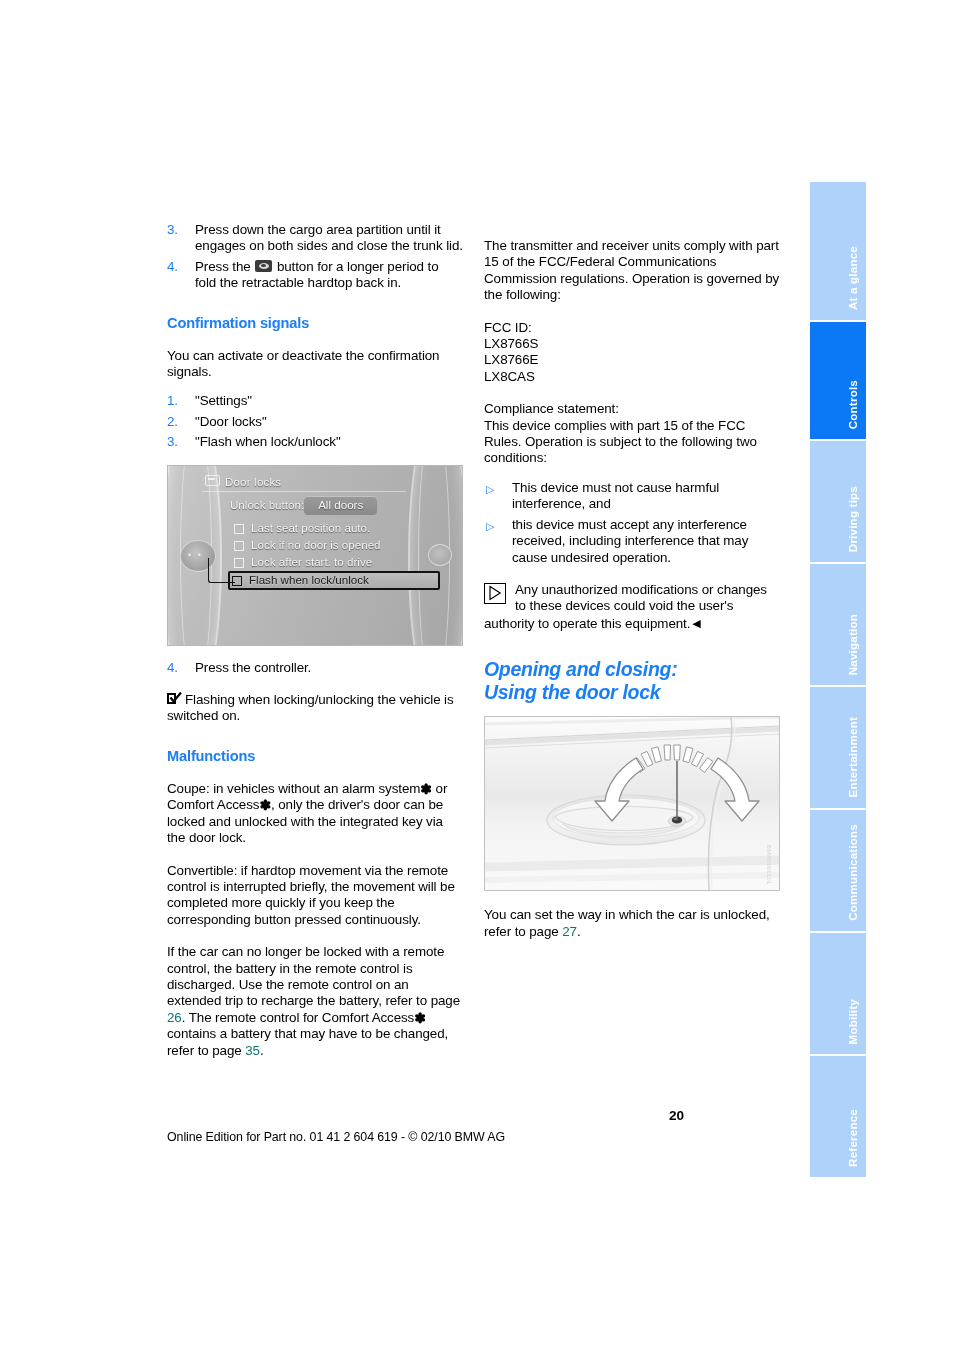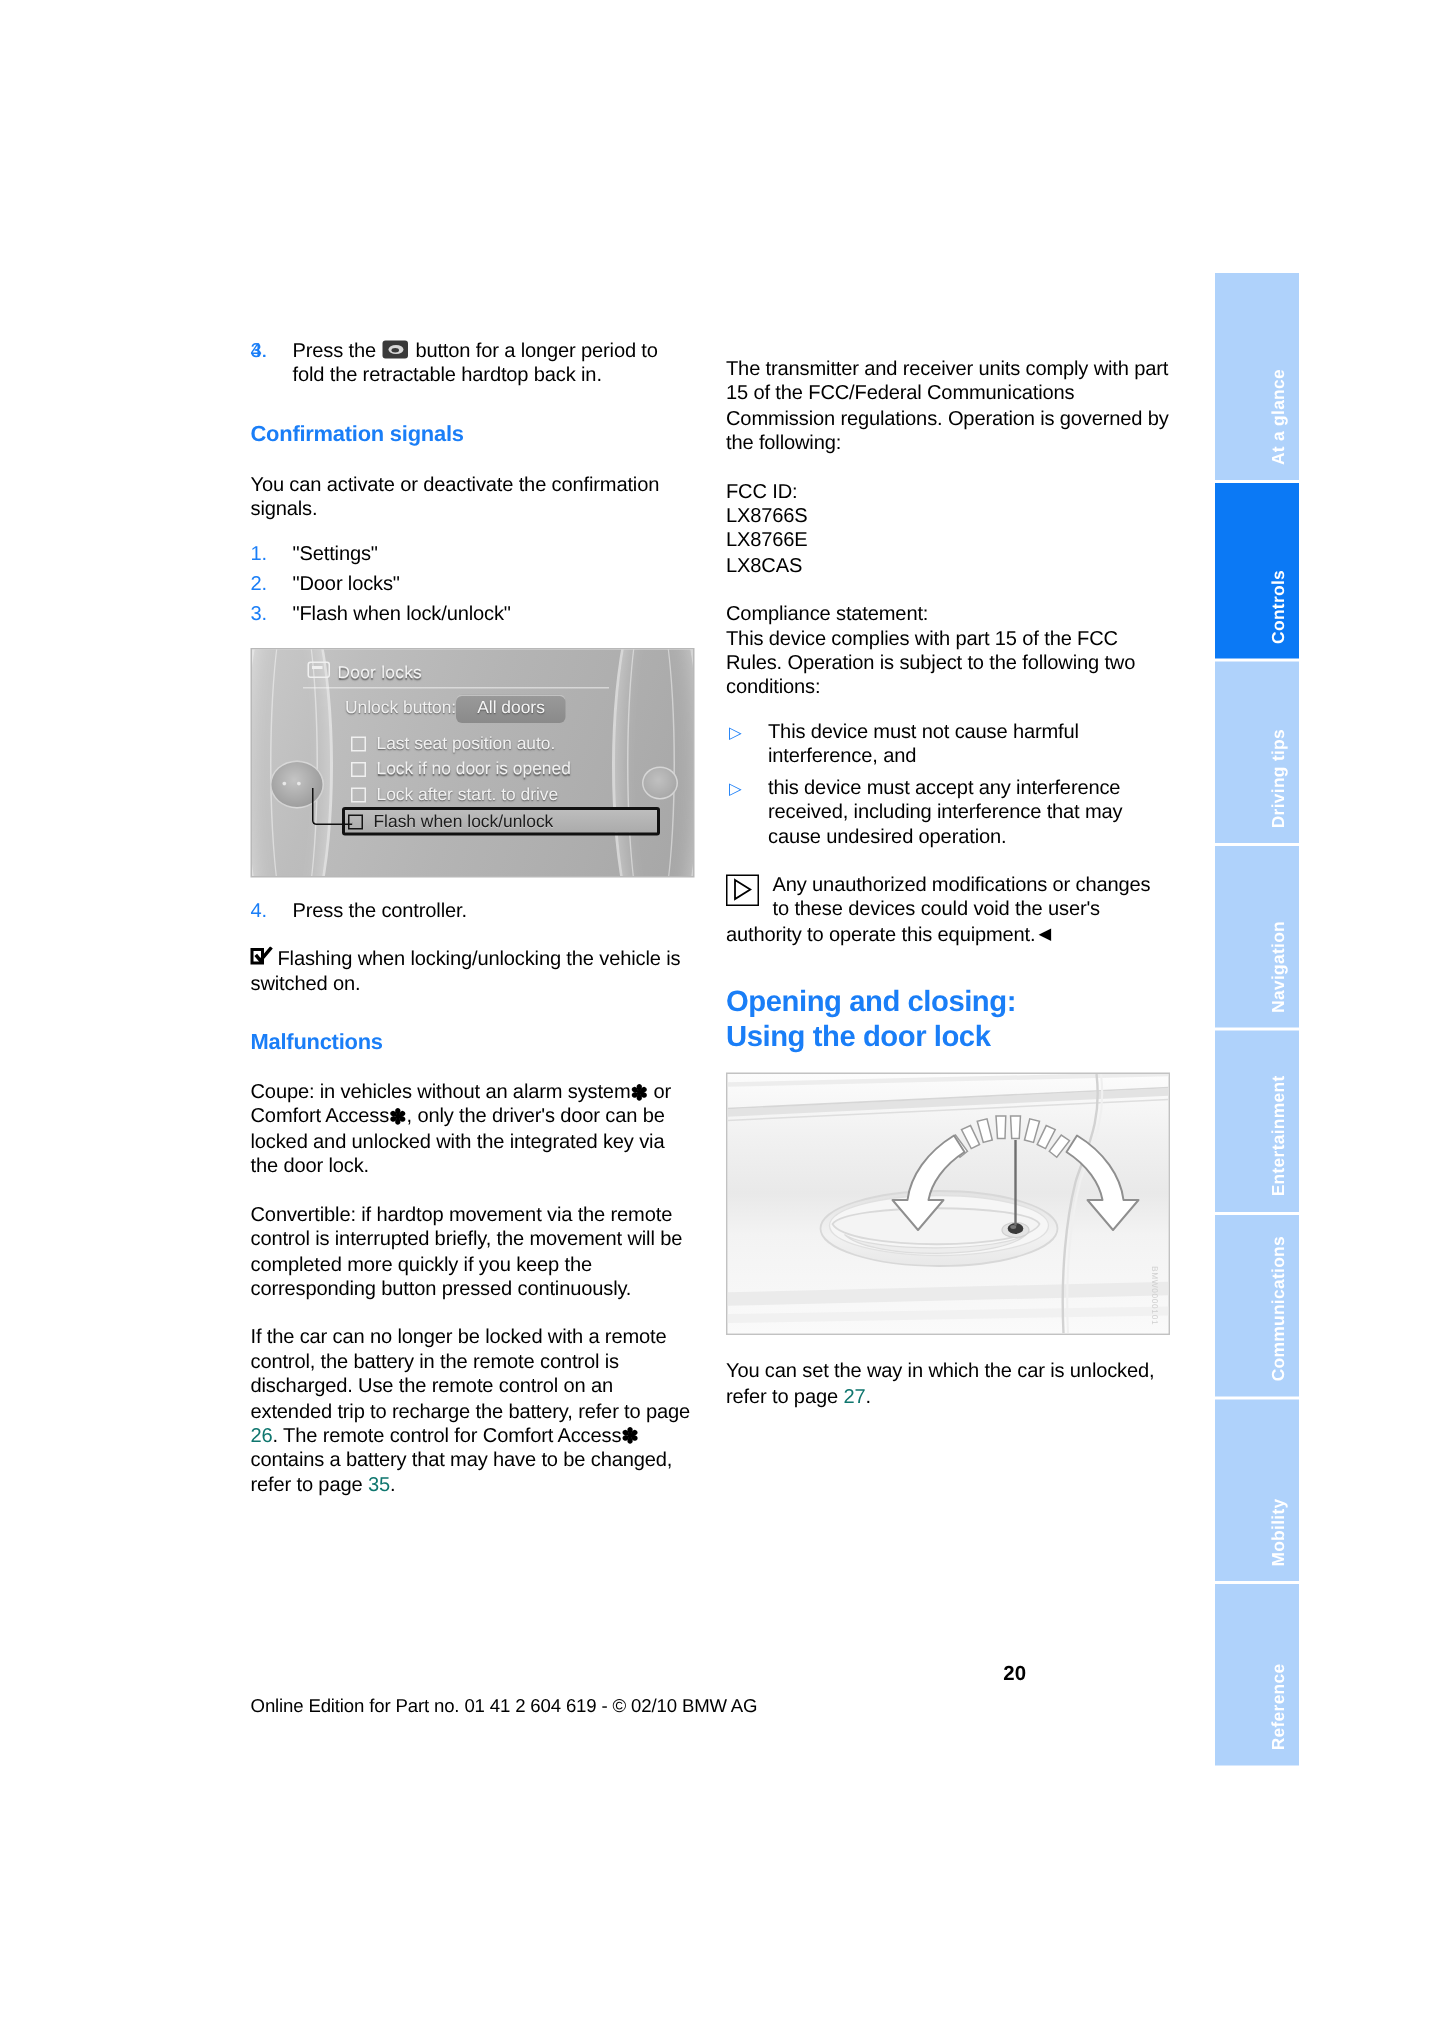--- a/index.html
+++ b/index.html
@@ -49,20 +49,21 @@
   }
   h2.section.first { margin-top: 0; }
 
   h1.chapter {
     color: #1a7ef7;
     font-size: 19.5px;
     font-weight: bold;
     margin: 26px 0 12px 0;
     line-height: 23px;
     letter-spacing: -0.3px;
+    font-style: italic;
   }
 
   
   ol.steps, ul.bullets {
     list-style: none;
     margin: 0 0 13px 0;
     padding: 0;
   }
   ol.steps li, ul.bullets li {
     position: relative;
@@ -169,21 +170,21 @@
   .endmark {
     display: inline-block;
     margin-left: 2px;
     font-size: 11px;
     vertical-align: 1px;
   }
 
   
   .fig-idrive {
     width: 296px;
-    height: 153px;
+    height: 181px;
     border: 1px solid #b8b8b8;
     box-sizing: border-box;
     margin: 14px 0 14px 0;
     position: relative;
     overflow: hidden;
     background: linear-gradient(110deg,#c9c9c9 0%,#bdbdbd 22%,#b4b4b4 50%,#adadad 78%,#a6a6a6 100%);
   }
   .fig-idrive .arc-l, .fig-idrive .arc-r {
     position: absolute;
     top: -34%;
@@ -401,20 +402,21 @@
 </head>
 <body>
 
 <div class="page">
 
   <div class="col col-left">
 
     <ol class="steps">
       <li>
         <span class="num">3.</span>
+        <span>Press down the cargo area partition until it engages on both sides and close the trunk lid.</span>
       </li>
       <li>
         <span class="num">4.</span>
         <span>Press the</span>
         <span class="btn-glyph"></span>
         <span>button for a longer period to fold the retractable hardtop back in.</span>
       </li>
     </ol>
 
     <h2 class="section">Confirmation signals</h2>

